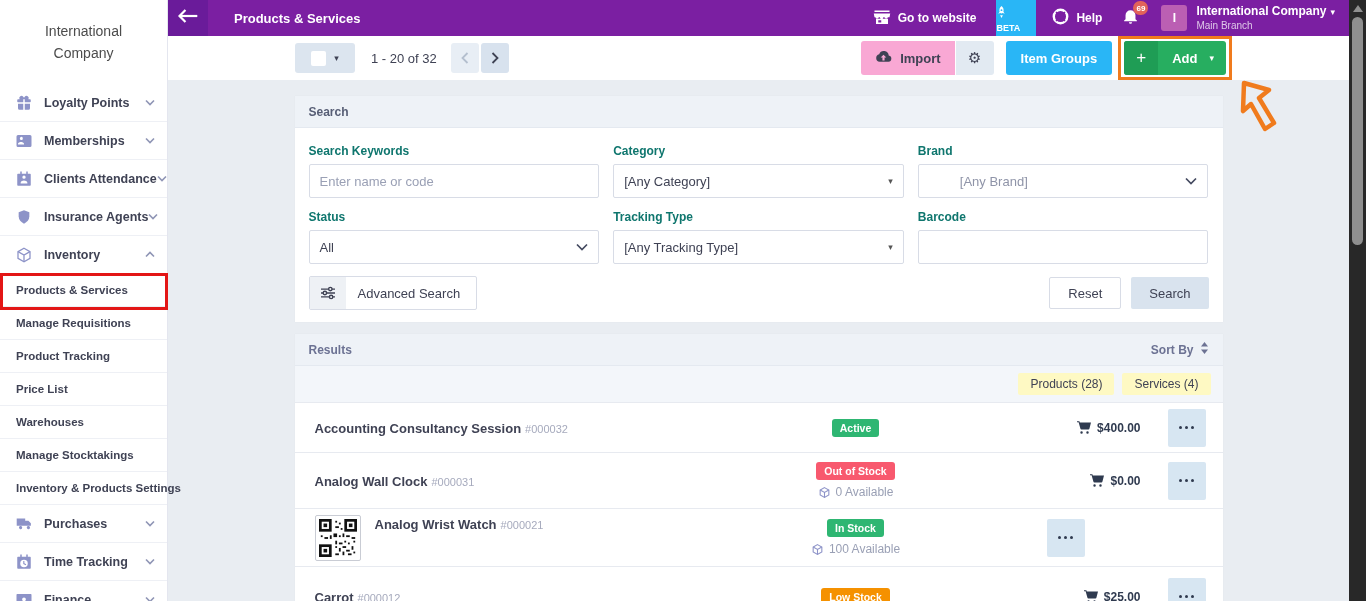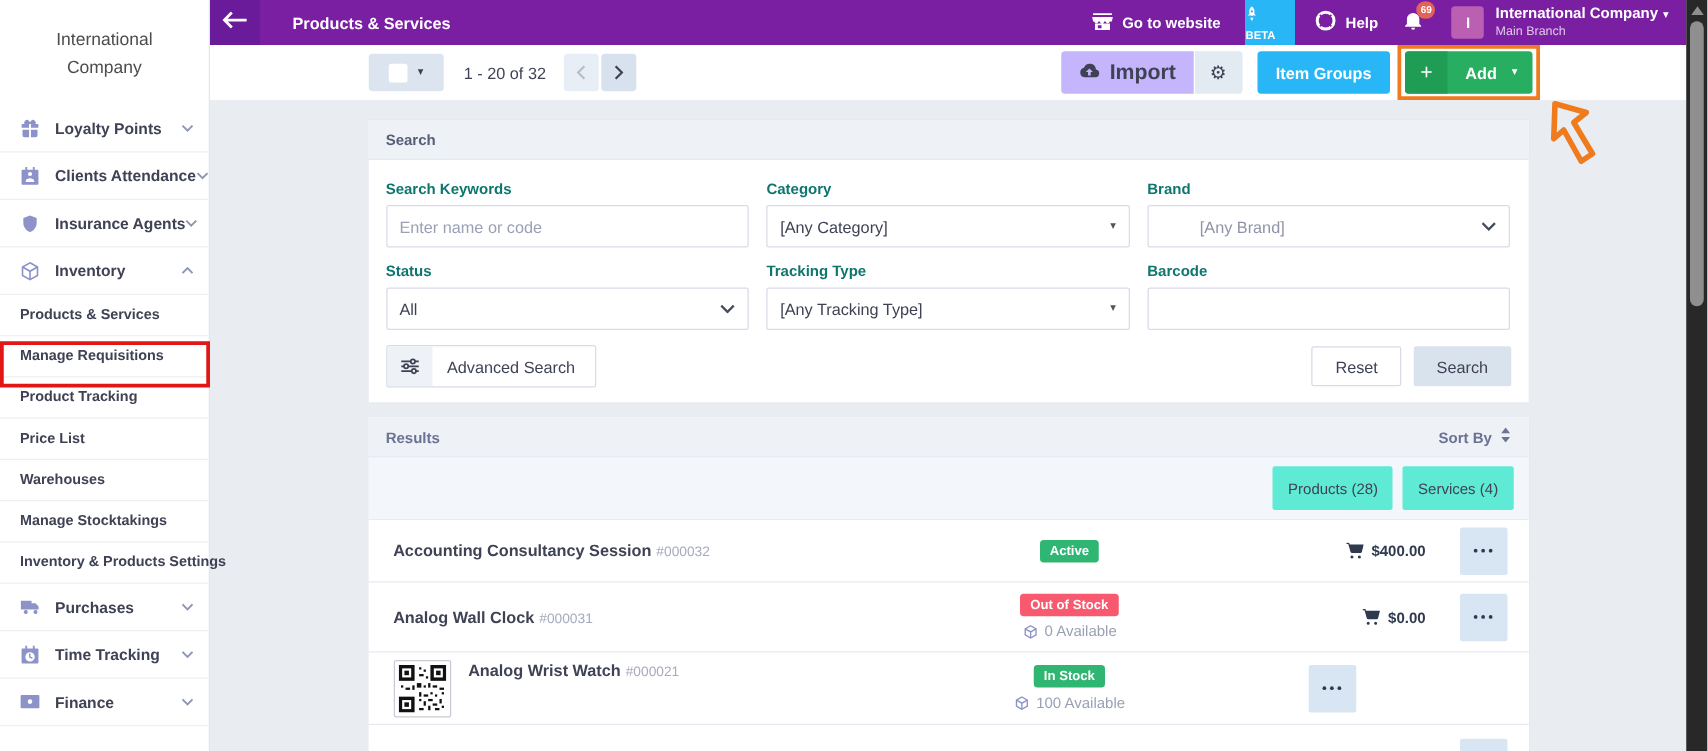--- a/index.html
+++ b/index.html
@@ -36,21 +36,21 @@
   
   .toolbar { position:absolute; left:168px; top:36px; width:1181px; height:44px; background:#fff; display:flex; align-items:center; padding:0 123px 0 127px; z-index:2; }
   .sel-dd { width:60px; height:30px; background:#dce5ef; border-radius:3px; display:flex; align-items:center; justify-content:center; gap:8px; cursor:pointer; }
   .sel-dd .cbox { width:15px; height:15px; background:#fff; border-radius:2px; }
   .sel-dd .caret { font-family:"DejaVu Sans", sans-serif; font-size:9px; color:#3f4254; }
   .range-txt { font-size:13px; color:#3f4254; margin:0 14px 0 16px; }
   .pg-btn { width:28px; height:30px; border-radius:3px; display:flex; align-items:center; justify-content:center; cursor:pointer; }
   .pg-prev { background:#e8eef5; color:#b4bfce; margin-right:2px; }
   .pg-next { background:#d8e2ee; color:#3f4254; }
   .toolbar-right { margin-left:auto; display:flex; align-items:center; gap:8px; }
-  .btn-light { height:34px; background:#c4b5fd; border:none; border-radius:3px 0 0 3px; display:flex; align-items:center; gap:8px; padding:0 14px; font-size:17px; font-weight:bold; color:#3f4254; cursor:pointer; font-family:inherit;text-align:center; }
+  .btn-light { height:34px; background:#f9a8d4; border:none; border-radius:3px 0 0 3px; display:flex; align-items:center; gap:8px; padding:0 14px; font-size:13px; font-weight:bold; color:#3f4254; cursor:pointer; font-family:inherit;text-align:center; }
   .btn-gear { width:38px; height:34px; background:#e2eaf2; border:none; border-radius:0 3px 3px 0; margin-left:-7px; display:flex; align-items:center; justify-content:center; font-size:15px; color:#3f4254; cursor:pointer; }
   .btn-cyan { height:34px; background:#29b6f6; border:none; border-radius:3px; padding:0 15px; font-size:13px; font-weight:bold; color:#fff; cursor:pointer; font-family:inherit; margin-left:4px; }
   .add-wrap { position:relative; margin-left:4px; }
   .btn-add { height:34px; background:#27ae60; border:none; border-radius:3px; display:flex; align-items:center; color:#fff; cursor:pointer; font-family:inherit; overflow:hidden; padding:0; }
   .add-plus { width:34px; height:34px; background:#1f9d55; display:flex; align-items:center; justify-content:center; font-size:17px; }
   .add-label { font-size:13px; font-weight:bold; padding:0 12px 0 14px; }
   .add-caret { font-family:"DejaVu Sans", sans-serif; font-size:9px; padding-right:12px; }
   .orange-annotation { position:absolute; left:-6px; top:-5px; right:-6px; bottom:-5px; border:3px solid #f07b1d; pointer-events:none; }
   .cursor-arrow { position:absolute; left:1236px; top:76px; z-index:20; pointer-events:none; }
 
@@ -74,21 +74,21 @@
   .adv-ic { width:36px; height:32px; background:#eef1f5; display:flex; align-items:center; justify-content:center; color:#3f4254; }
   .adv-txt { font-size:13px; color:#3f4254; padding:0 16px 0 12px; }
   .actions-right { margin-left:auto; display:flex; gap:10px; }
   .btn-reset { height:32px; background:#fff; border:1px solid #d8dce6; border-radius:2px; padding:0 18px; font-size:13px; color:#3f4254; cursor:pointer; font-family:inherit; }
   .btn-search { height:32px; background:#d9e3ee; border:none; border-radius:2px; padding:0 18px; font-size:13px; color:#3f4254; cursor:pointer; font-family:inherit; }
 
   .results-card { margin-top:12px; }
   .results-head { justify-content:space-between; color:#6c7293; font-weight:bold; }
   .sortby { display:flex; align-items:center; gap:6px; cursor:pointer; font-size:12px; color:#6c7293; }
   .tabs-row { background:#f3f6fa; padding:7px 12px; display:flex; justify-content:flex-end; gap:8px; }
-  .tab-btn { height:35px; background:#5eead4; border:none; border-radius:2px; padding:0 12px; font-size:12px; color:#3f4254; cursor:pointer; font-family:inherit; }
+  .tab-btn { height:22px; background:#fef9c3; border:none; border-radius:2px; padding:0 12px; font-size:12px; color:#3f4254; cursor:pointer; font-family:inherit; }
 
   .p-row { display:grid; grid-template-columns:1fr 250px 170px 72px; align-items:center; background:#fff; border-top:1px solid #e7eaf0; padding-left:20px; }
   .r1 { height:50px; } .r2 { height:56px; } .r3 { height:58px; } .r4 { height:60px; }
   .p-namecell { display:flex; align-items:flex-start; gap:14px; }
   .p-name { font-size:13px; font-weight:bold; color:#3f4254; }
   .p-code { font-size:11px; font-weight:normal; color:#a6aabd; margin-left:4px; }
   .qr-thumb { width:46px; height:46px; border:1px solid #c9ccd4; border-radius:2px; background:#fff; padding:3px; flex:none; }
   .p-statuscell { display:flex; flex-direction:column; align-items:center; gap:5px; }
   .badge { font-size:10.5px; font-weight:bold; color:#fff; padding:3px 8px; border-radius:3px; white-space:nowrap; }
   .badge-green { background:#2eb672; }
@@ -121,20 +121,33 @@
         </svg>
       </span>
     <span class="nav-label">Loyalty Points</span>
     <span class="nav-chev">
         <svg width="10" height="7" viewBox="0 0 10 7">
           <path d="M1 1.5 5 5.5 9 1.5" fill="none" stroke="currentColor" stroke-width="1.6"></path>
         </svg>
       </span>
   </div>
 
+  <div class="nav-item">
+    <span class="nav-ic">
+        <svg width="18" height="18" viewBox="0 0 24 24">
+          <path fill="currentColor" d="M4 4h16a2 2 0 0 1 2 2v12a2 2 0 0 1-2 2H4a2 2 0 0 1-2-2V6a2 2 0 0 1 2-2zm4 6.5A2 2 0 1 0 8 6.6a2 2 0 0 0 0 3.9zM4 16.5h8v-.8c0-1.6-2.6-2.4-4-2.4s-4 .8-4 2.4v.8zM14 8h6v2h-6V8zm0 4h6v2h-6v-2z"></path>
+        </svg>
+      </span>
+    <span class="nav-label">Memberships</span>
+    <span class="nav-chev">
+        <svg width="10" height="7" viewBox="0 0 10 7">
+          <path d="M1 1.5 5 5.5 9 1.5" fill="none" stroke="currentColor" stroke-width="1.6"></path>
+        </svg>
+      </span>
+  </div>
 
   <div class="nav-item">
     <span class="nav-ic">
         <svg width="18" height="18" viewBox="0 0 24 24">
           <path fill="currentColor" d="M7 2h2v3H7V2zm8 0h2v3h-2V2zM4 5h16a1 1 0 0 1 1 1v14a1 1 0 0 1-1 1H4a1 1 0 0 1-1-1V6a1 1 0 0 1 1-1zm8 6.8a2.2 2.2 0 1 0 0-4.4 2.2 2.2 0 0 0 0 4.4zM7.5 18h9v-1c0-2-3-3-4.5-3s-4.5 1-4.5 3v1z" fill-rule="evenodd"></path>
         </svg>
       </span>
     <span class="nav-label">Clients Attendance</span>
     <span class="nav-chev">
         <svg width="10" height="7" viewBox="0 0 10 7">

